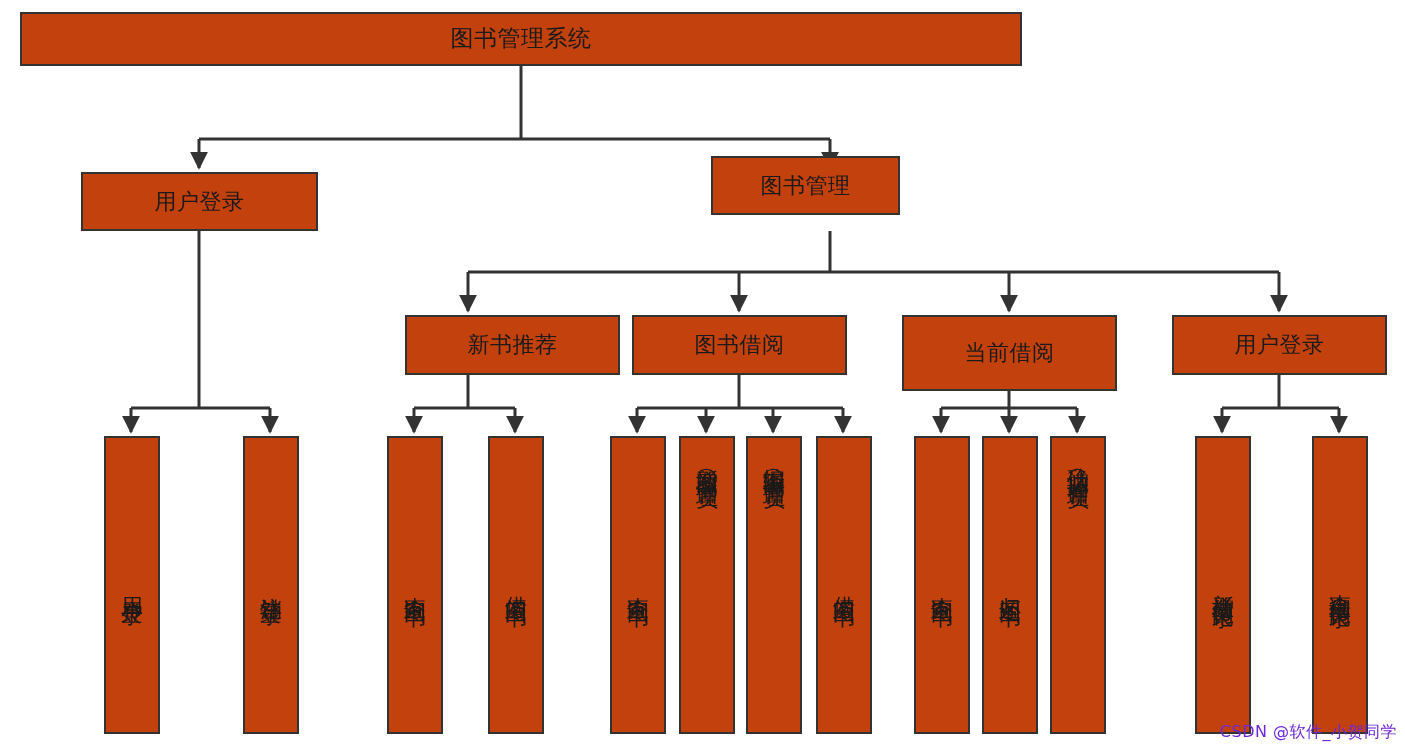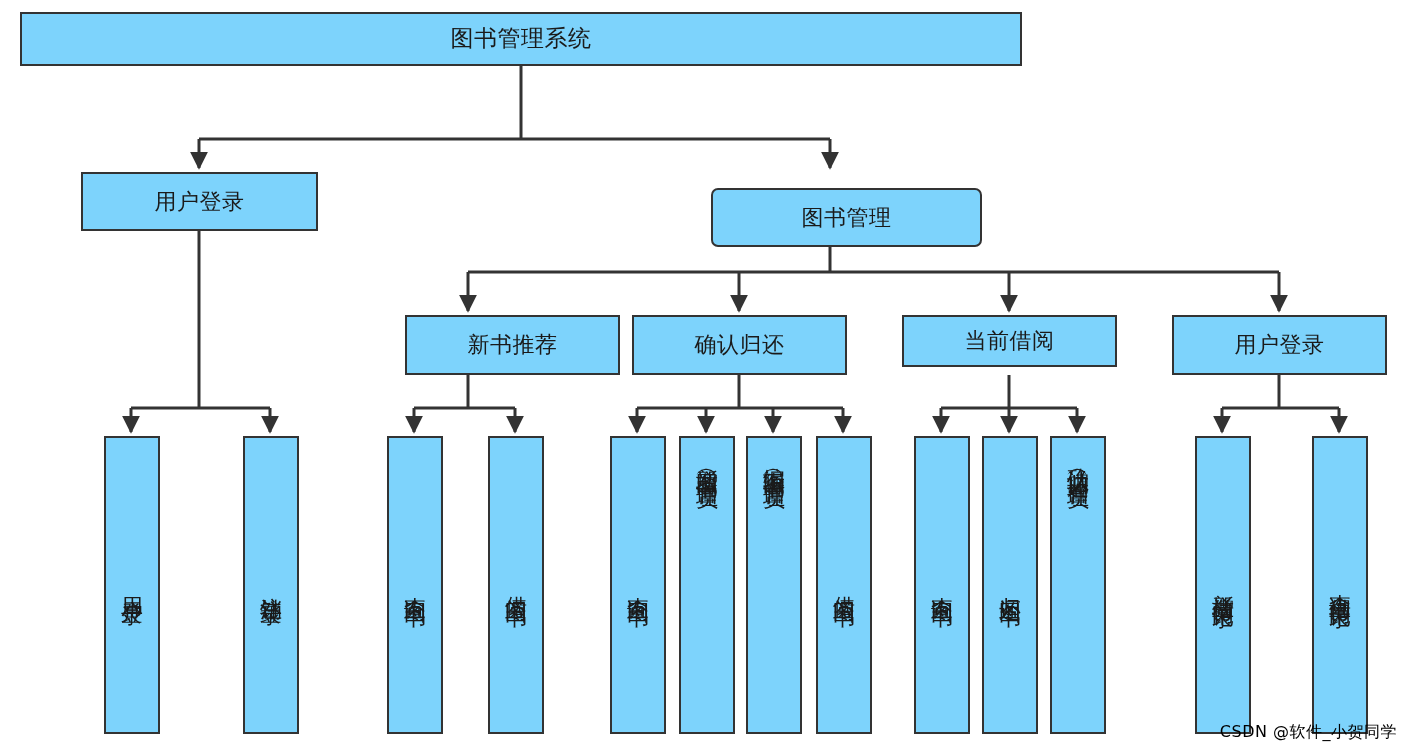--- a/index.html
+++ b/index.html
@@ -22,21 +22,21 @@
     position: absolute;
     left: 0;
     top: 0;
     width: 1405px;
     height: 747px;
     pointer-events: none;
   }
   .node {
     position: absolute;
     box-sizing: border-box;
-    background: #7dd3fc;
+    background: #c2410c;
     border: 2px solid #333333;
     display: flex;
     align-items: center;
     justify-content: center;
     color: #1a1a1a;
   }
   .node-label {
     display: block;
     text-align: center;
     line-height: 1.18;
@@ -64,21 +64,21 @@
   }
   .node.vert.centered {
     align-items: center;
     padding-top: 0;
   }
   #watermark {
     position: absolute;
     right: 8px;
     bottom: 4px;
     font-size: 16px;
-    color: #000000;
+    color: #6d28d9;
     letter-spacing: 0.5px;
     white-space: nowrap;
     font-family: "DejaVu Sans", "Liberation Sans", sans-serif;
     text-align: right;
   }
 </style>
 </head>
 <body>
 
 <div id="diagram-root">
@@ -133,31 +133,31 @@
     </g>
   </svg>
 
   <div class="node root horiz" style="left:20px; top:12px; width:1002px; height:54px;">
     <span class="node-label">图书管理系统</span>
   </div>
 
   <div class="node horiz" style="left:81px; top:172px; width:237px; height:59px;">
     <span class="node-label">用户登录</span>
   </div>
-  <div class="node horiz" style="left:711px; top:188px; width:271px; height:59px;border-radius:7px;">
+  <div class="node horiz" style="left:711px; top:156px; width:189px; height:59px;">
     <span class="node-label">图书管理</span>
   </div>
 
   <div class="node horiz" style="left:361px; top:315px; width:215px; height:60px;margin-left:44px;">
     <span class="node-label">新书推荐</span>
   </div>
   <div class="node horiz" style="left:632px; top:315px; width:215px; height:60px;">
-    <span class="node-label">确认归还</span>
-  </div>
-  <div class="node horiz" style="left:902px; top:315px; width:215px; height:52px;">
+    <span class="node-label">图书借阅</span>
+  </div>
+  <div class="node horiz" style="left:902px; top:315px; width:215px; height:76px;">
     <span class="node-label">当前借阅</span>
   </div>
   <div class="node horiz" style="left:1172px; top:315px; width:215px; height:60px;">
     <span class="node-label">用户登录</span>
   </div>
 
   <div class="node vert centered" style="left:104px; top:436px; width:56px; height:298px;">
     <span class="node-label">用户登录</span>
   </div>
   <div class="node vert centered" style="left:243px; top:436px; width:56px; height:298px;">

